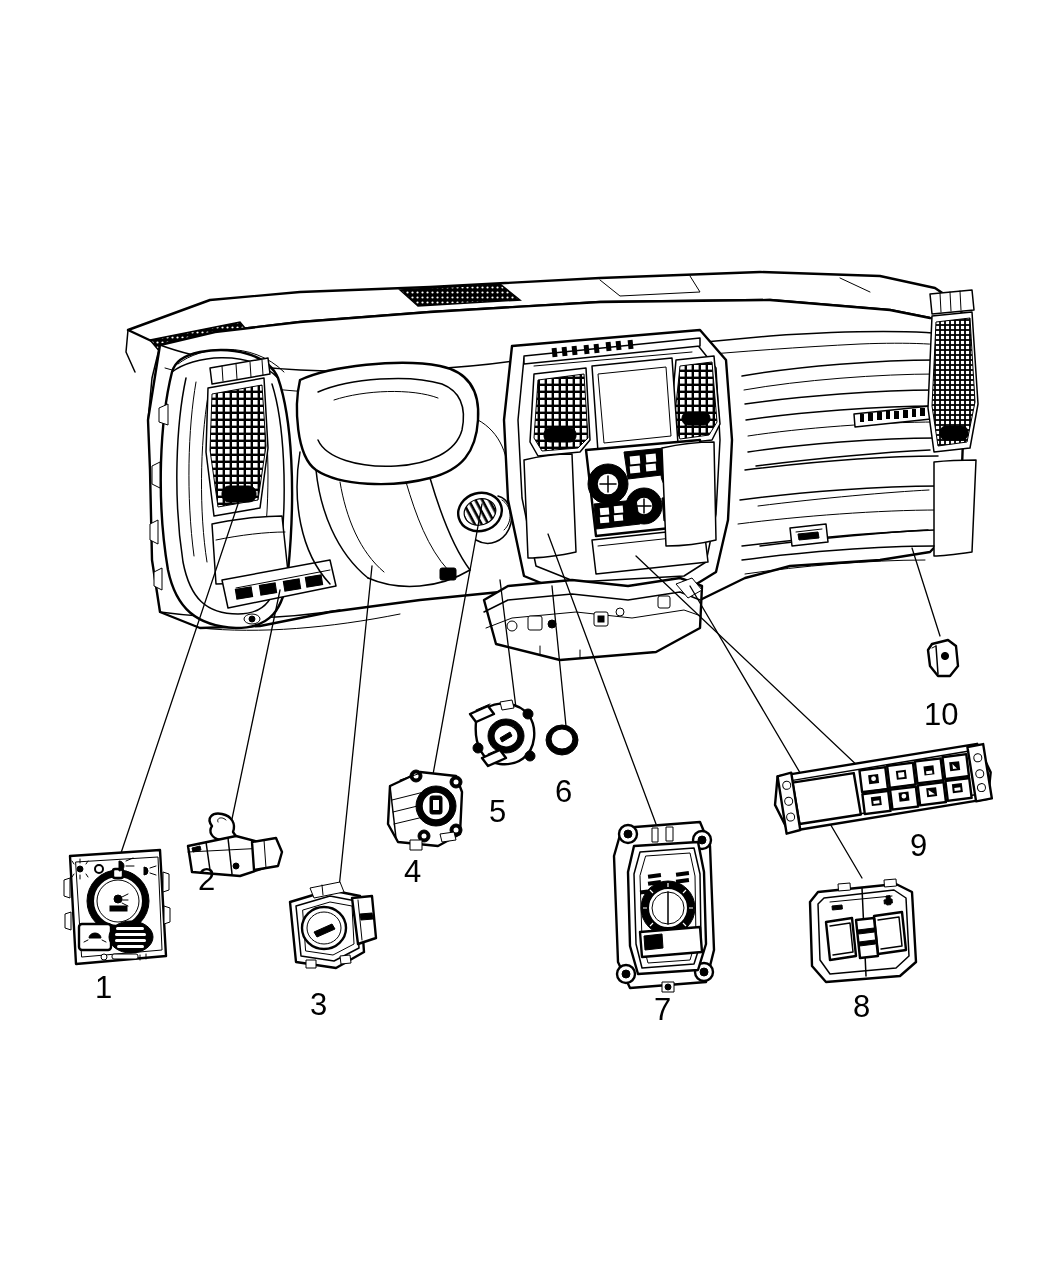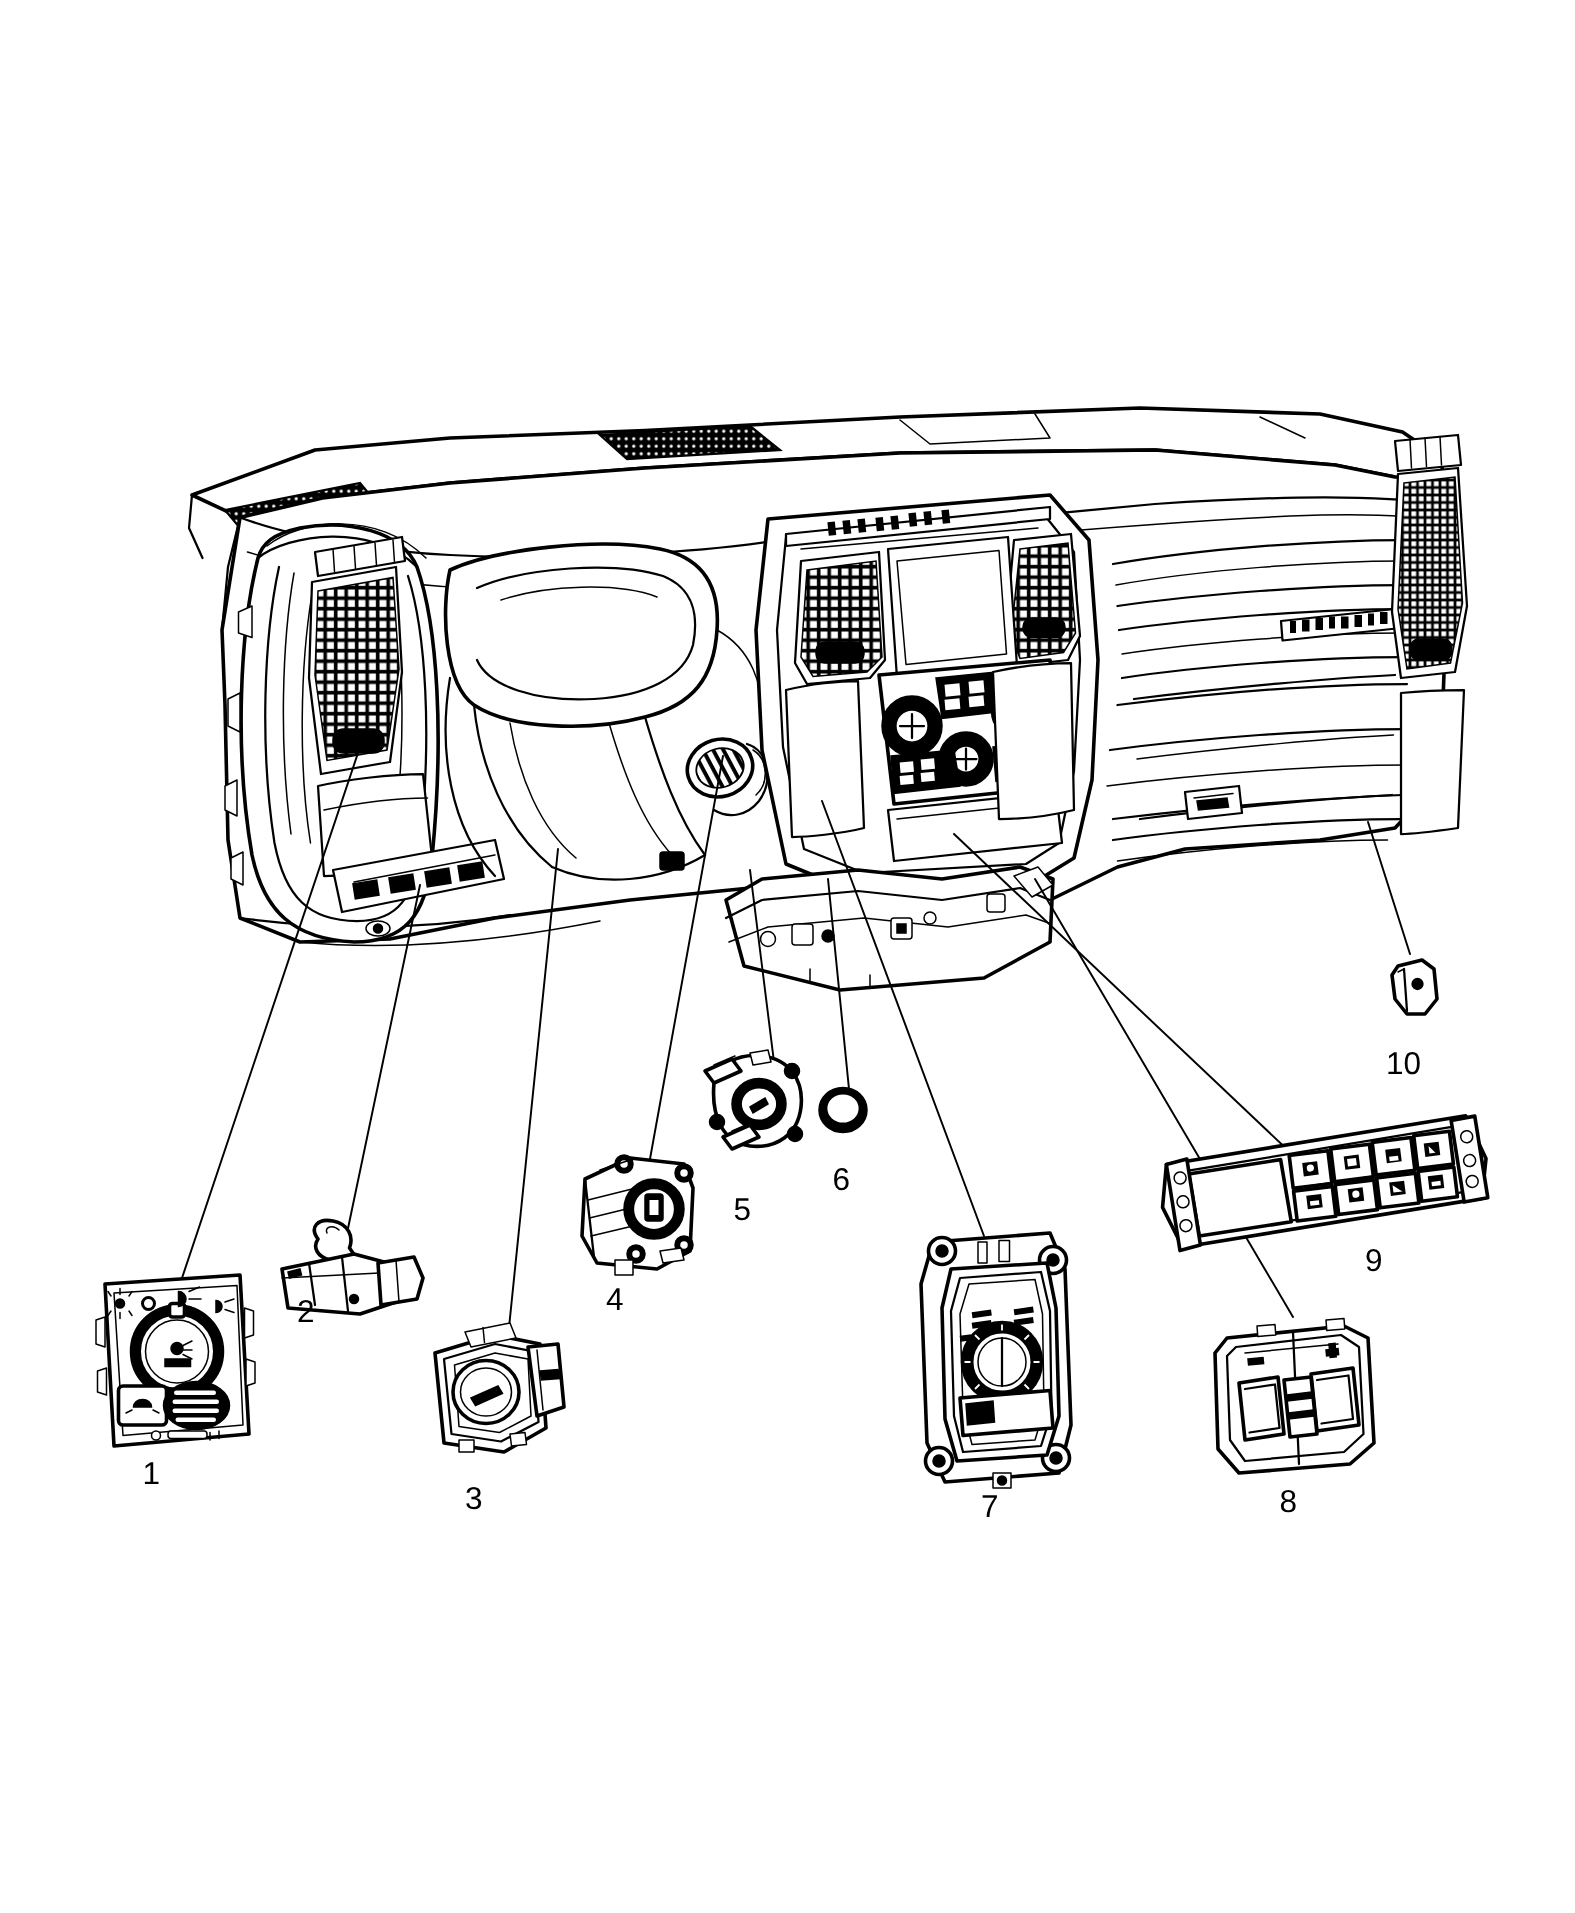--- a/index.html
+++ b/index.html
@@ -3,21 +3,21 @@
 <meta charset="utf-8">
 <title>Instrument Panel Switch Diagram</title>
 <style>
   html,body{margin:0;padding:0;background:#ffffff;}
   body{width:1050px;height:1275px;overflow:hidden;font-family:"Liberation Sans",sans-serif;}
   #stage{position:relative;width:1050px;height:1275px;background:#fff;}
   #stage svg{position:absolute;left:0;top:0;}
   .callout-num{
     position:absolute;
     font-family:"Liberation Sans",sans-serif;
-    font-size:21px;
+    font-size:31px;
     color:#000;
     line-height:1;
     white-space:nowrap;
     user-select:none;
   }
 </style>
 </head>
 <body>
 
 <div id="stage">

